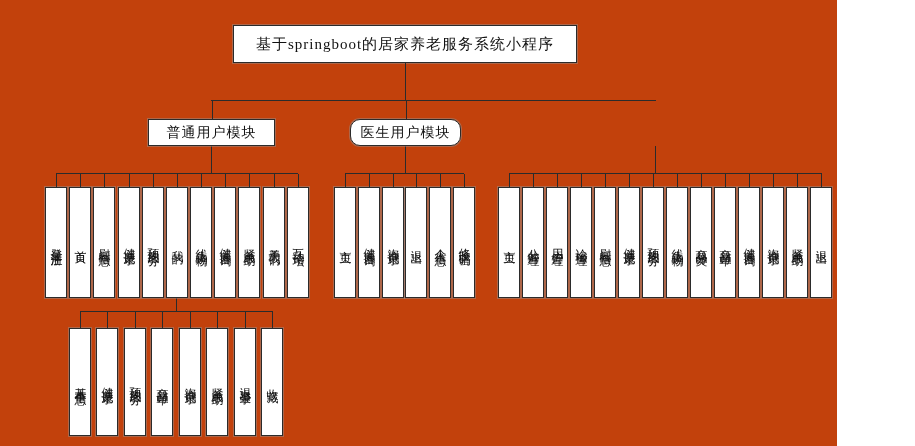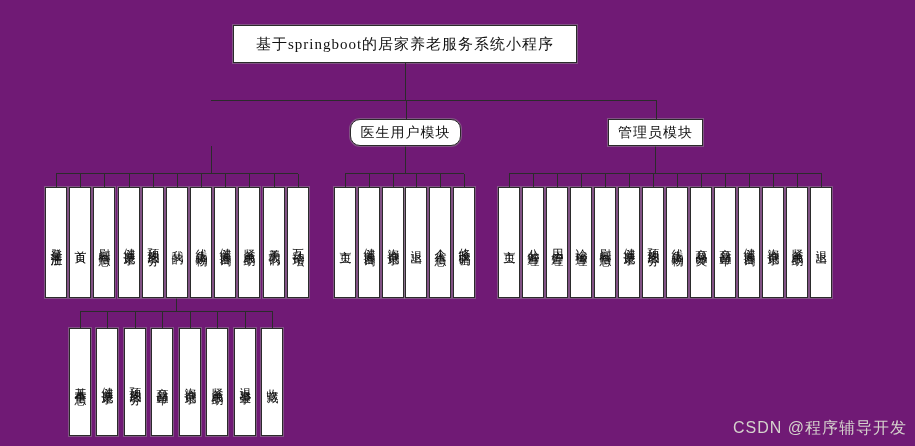--- a/index.html
+++ b/index.html
@@ -1,18 +1,18 @@
 <!DOCTYPE html>
 <html><head>
 <meta charset="utf-8">
 <style>
   html,body{margin:0;padding:0;background:#fff;}
   .stage{
-    position:relative;width:915px;height:446px;background:#701a75;overflow:hidden;
-    font-family:"Liberation Serif","DejaVu Serif",serif;color:#111;
+    position:relative;width:809px;height:446px;background:#c2410c;overflow:hidden;
+    font-family:"Liberation Serif","DejaVu Serif",serif;color:#111;padding-left:28px;
   }
   .box{
     position:absolute;background:#ffffff;border:1px solid #2b2b2b;
     box-shadow:0 0 0 1px rgba(150,150,150,.45);
     display:flex;align-items:center;justify-content:center;
     box-sizing:border-box;text-align:center;
   }
   .title-box{left:233px;top:25px;width:344px;height:38px;font-size:15px;letter-spacing:1px;}
   .module-box{top:119px;height:27px;font-size:14px;letter-spacing:1px;}
   .module-box::before{content:"";position:absolute;top:-20px;left:50%;width:1px;height:20px;background:#2b2b2b;}
@@ -46,22 +46,22 @@
   <div class="hline" style="left:211px;top:100px;width:445px;"></div>
   <div class="vline" style="left:211px;top:146px;height:27px;"></div>
   <div class="vline" style="left:405px;top:146px;height:27px;"></div>
   <div class="vline" style="left:655px;top:146px;height:27px;"></div>
   <div class="hline" style="left:56px;top:173px;width:242px;"></div>
   <div class="hline" style="left:345px;top:173px;width:119px;"></div>
   <div class="hline" style="left:509px;top:173px;width:313px;"></div>
   <div class="vline" style="left:176px;top:298px;height:13px;"></div>
   <div class="hline" style="left:80px;top:311px;width:193px;"></div>
 
+  <div class="box module-box mod-0">普通用户模块</div>
   <div class="box module-box mod-1">医生用户模块</div>
-  <div class="box module-box mod-2">管理员模块</div>
 
   <div class="box leaf" style="left:45px;">登录注册</div>
   <div class="box leaf" style="left:69px;">首页</div>
   <div class="box leaf" style="left:93px;">慰问信息</div>
   <div class="box leaf" style="left:118px;">健康记录</div>
   <div class="box leaf" style="left:142px;">预约服务</div>
   <div class="box leaf" style="left:166px;">我的</div>
   <div class="box leaf" style="left:190px;">线上购物</div>
   <div class="box leaf" style="left:214px;">健康咨询</div>
   <div class="box leaf" style="left:238px;">紧急求助</div>
@@ -92,15 +92,14 @@
   <div class="box leaf" style="left:618px;">健康记录</div>
   <div class="box leaf" style="left:642px;">预约服务</div>
   <div class="box leaf" style="left:666px;">线上购物</div>
   <div class="box leaf" style="left:690px;">商品分类</div>
   <div class="box leaf" style="left:714px;">商品订单</div>
   <div class="box leaf" style="left:738px;">健康咨询</div>
   <div class="box leaf" style="left:762px;">咨询记录</div>
   <div class="box leaf" style="left:786px;">紧急求助</div>
   <div class="box leaf" style="left:810px;">退出</div>
 
-  <div class="watermark">CSDN @程序辅导开发</div>
 
 </div>
 
 </body></html>

